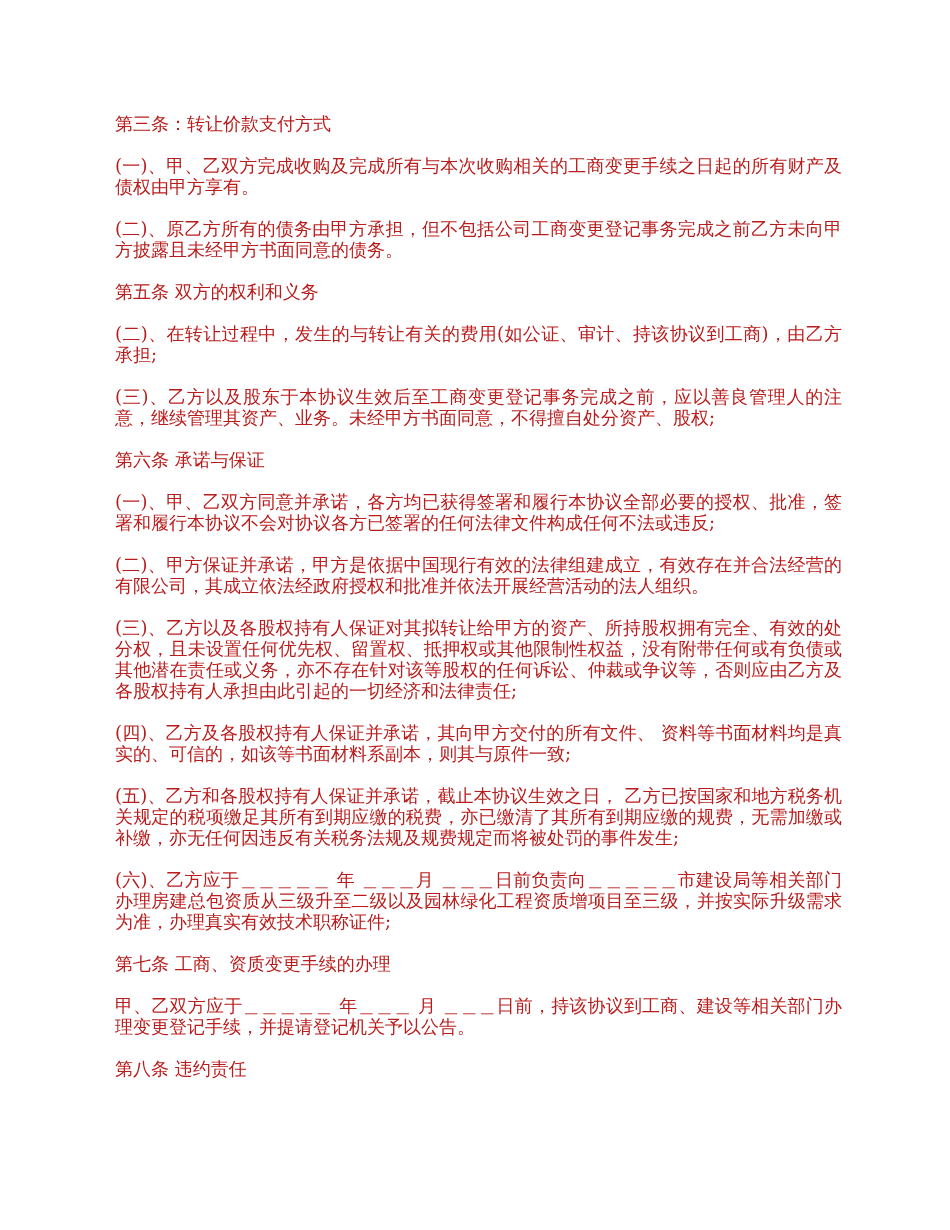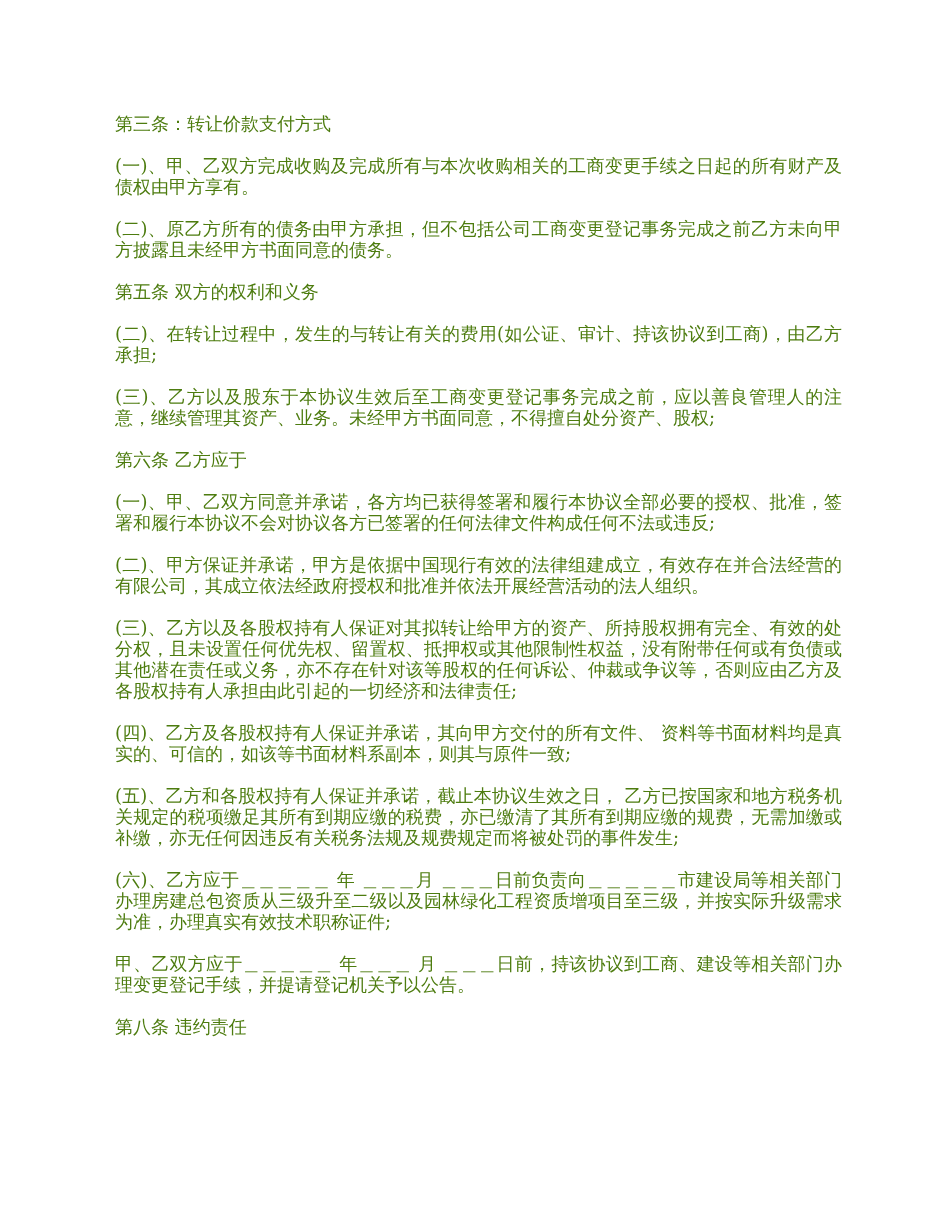--- a/index.html
+++ b/index.html
@@ -12,21 +12,21 @@
     height: 1230px;
     position: relative;
     overflow: hidden;
     font-family: "DejaVu Serif", "Liberation Serif", serif;
   }
   .page {
     position: absolute;
     left: 115px;
     top: 113px;
     width: 727px;
-    color: #4d7c0f;
+    color: #b91c1c;
   }
   .page p {
     margin: 0 0 21px 0;
     font-size: 18px;
     line-height: 21px;
     text-align: justify;
     text-align-last: left;
     word-break: break-all;
     white-space: pre-wrap;
   }
@@ -34,22 +34,23 @@
 </head>
 <body>
 
 <div class="page">
   <p>第三条：转让价款支付方式</p>
   <p>(一)、甲、乙双方完成收购及完成所有与本次收购相关的工商变更手续之日起的所有财产及债权由甲方享有。</p>
   <p>(二)、原乙方所有的债务由甲方承担，但不包括公司工商变更登记事务完成之前乙方未向甲方披露且未经甲方书面同意的债务。</p>
   <p>第五条 双方的权利和义务</p>
   <p>(二)、在转让过程中，发生的与转让有关的费用(如公证、审计、持该协议到工商)，由乙方承担;</p>
   <p>(三)、乙方以及股东于本协议生效后至工商变更登记事务完成之前，应以善良管理人的注意，继续管理其资产、业务。未经甲方书面同意，不得擅自处分资产、股权;</p>
-  <p>第六条 乙方应于</p>
+  <p>第六条 承诺与保证</p>
   <p>(一)、甲、乙双方同意并承诺，各方均已获得签署和履行本协议全部必要的授权、批准，签署和履行本协议不会对协议各方已签署的任何法律文件构成任何不法或违反;</p>
   <p>(二)、甲方保证并承诺，甲方是依据中国现行有效的法律组建成立，有效存在并合法经营的有限公司，其成立依法经政府授权和批准并依法开展经营活动的法人组织。</p>
   <p>(三)、乙方以及各股权持有人保证对其拟转让给甲方的资产、所持股权拥有完全、有效的处分权，且未设置任何优先权、留置权、抵押权或其他限制性权益，没有附带任何或有负债或其他潜在责任或义务，亦不存在针对该等股权的任何诉讼、仲裁或争议等，否则应由乙方及各股权持有人承担由此引起的一切经济和法律责任;</p>
   <p>(四)、乙方及各股权持有人保证并承诺，其向甲方交付的所有文件、 资料等书面材料均是真实的、可信的，如该等书面材料系副本，则其与原件一致;</p>
   <p>(五)、乙方和各股权持有人保证并承诺，截止本协议生效之日， 乙方已按国家和地方税务机关规定的税项缴足其所有到期应缴的税费，亦已缴清了其所有到期应缴的规费，无需加缴或补缴，亦无任何因违反有关税务法规及规费规定而将被处罚的事件发生;</p>
   <p>(六)、乙方应于＿＿＿＿＿ 年 ＿＿＿月 ＿＿＿日前负责向＿＿＿＿＿市建设局等相关部门办理房建总包资质从三级升至二级以及园林绿化工程资质增项目至三级，并按实际升级需求为准，办理真实有效技术职称证件;</p>
+  <p>第七条 工商、资质变更手续的办理</p>
   <p>甲、乙双方应于＿＿＿＿＿ 年＿＿＿ 月 ＿＿＿日前，持该协议到工商、建设等相关部门办理变更登记手续，并提请登记机关予以公告。</p>
   <p>第八条 违约责任</p>
 </div>
 
 </body></html>

